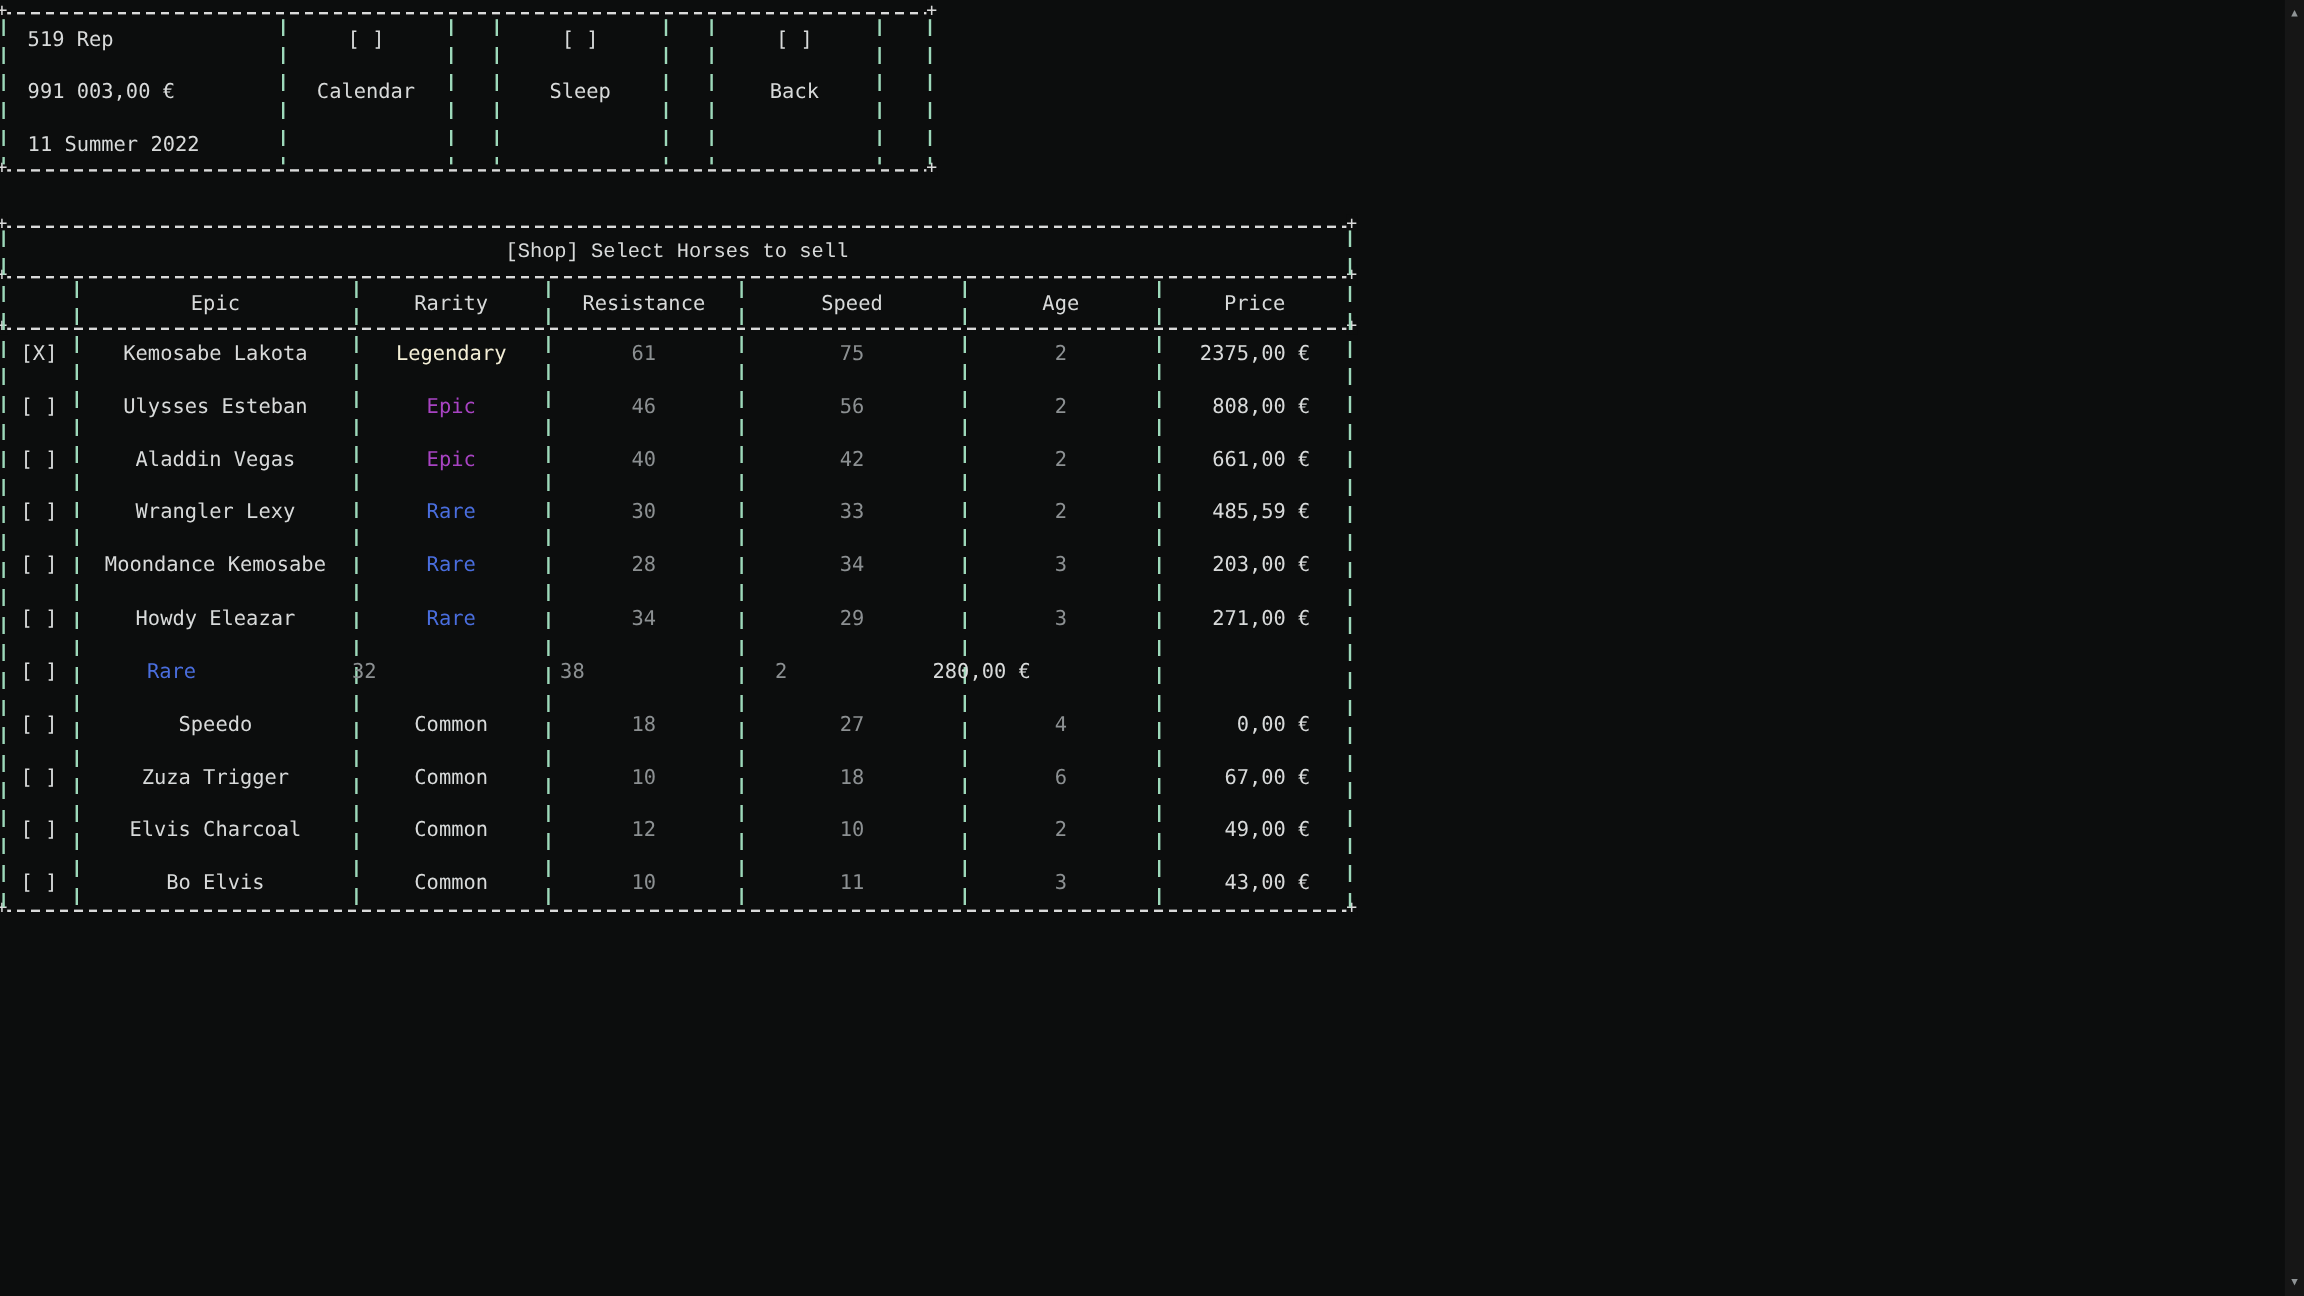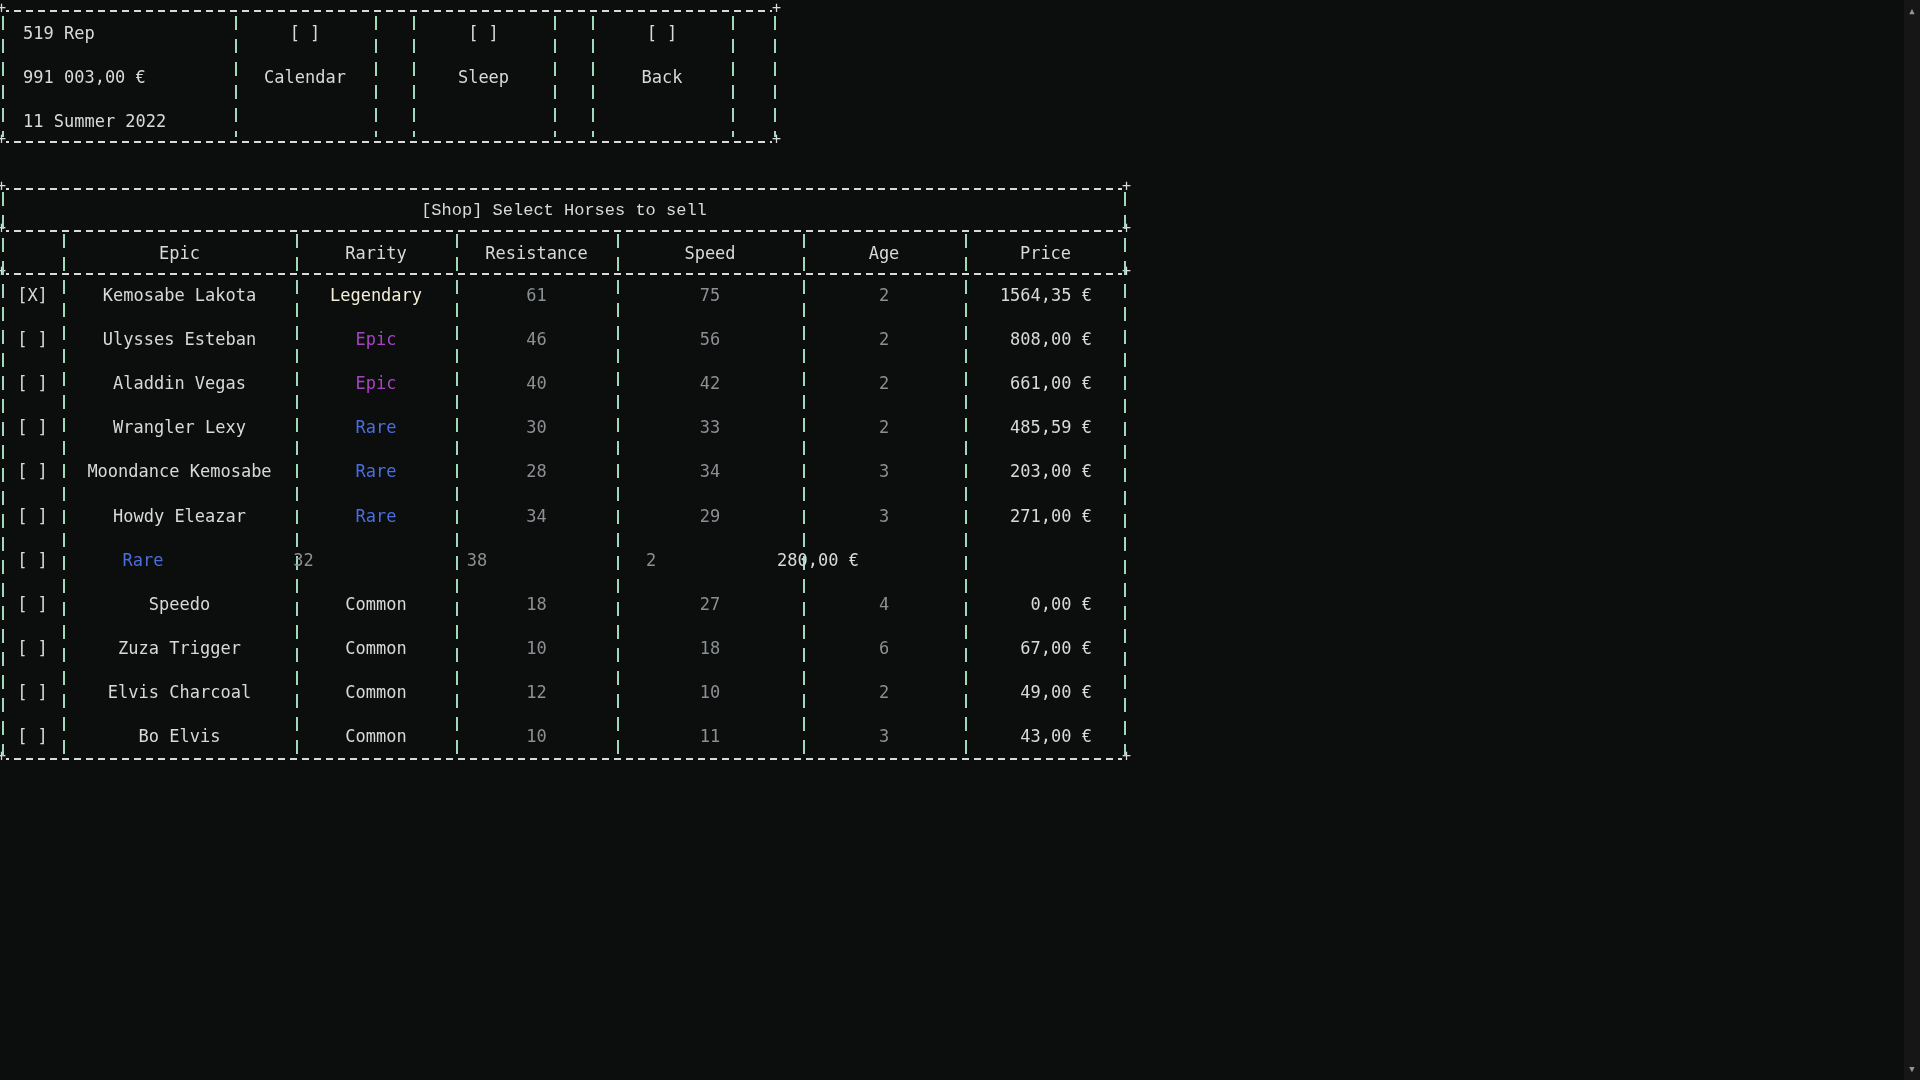--- a/index.html
+++ b/index.html
@@ -171,21 +171,21 @@
     </div>
 
   <div class="tbody" id="tbody">
       <div class="drow">
         <div class="cell c0">[X]</div>
         <div class="cell c1">Kemosabe Lakota</div>
         <div class="cell c2 rarity-cell" style="color: rgb(243, 238, 214);">Legendary</div>
         <div class="cell c3 num">61</div>
         <div class="cell c4 num">75</div>
         <div class="cell c5 num">2</div>
-        <div class="cell c6">1564,35 €</div>
+        <div class="cell c6">2375,00 €</div>
       </div>
       <div class="drow">
         <div class="cell c0">[ ]</div>
         <div class="cell c1">Ulysses Esteban</div>
         <div class="cell c2 rarity-cell" style="color: rgb(168, 67, 194);">Epic</div>
         <div class="cell c3 num">46</div>
         <div class="cell c4 num">56</div>
         <div class="cell c5 num">2</div>
         <div class="cell c6">808,00 €</div>
       </div>

